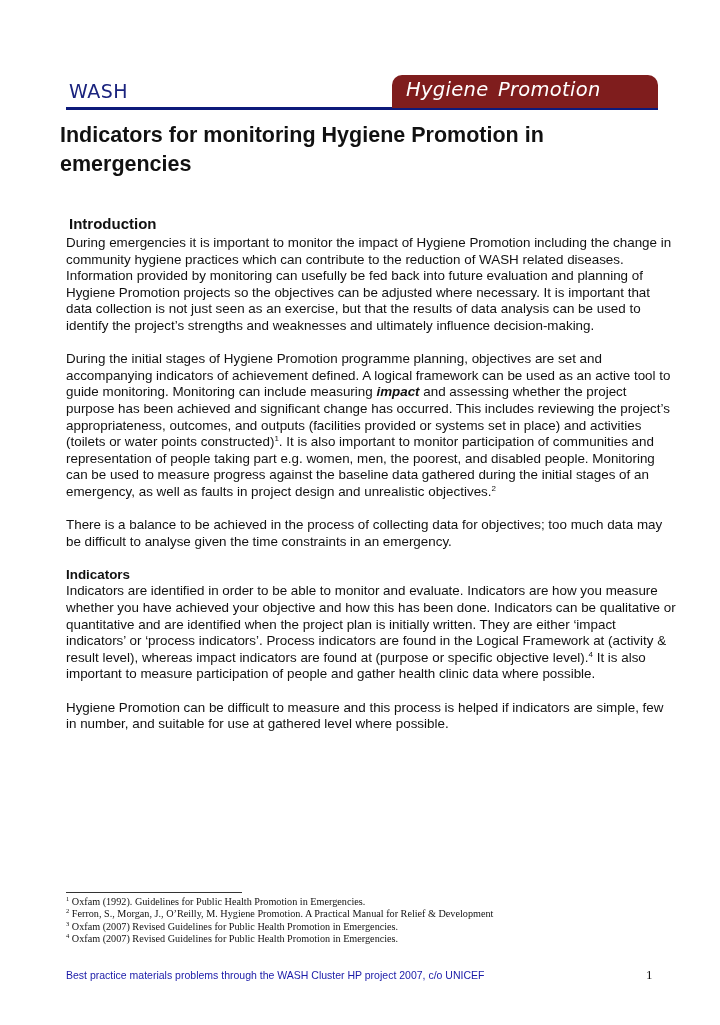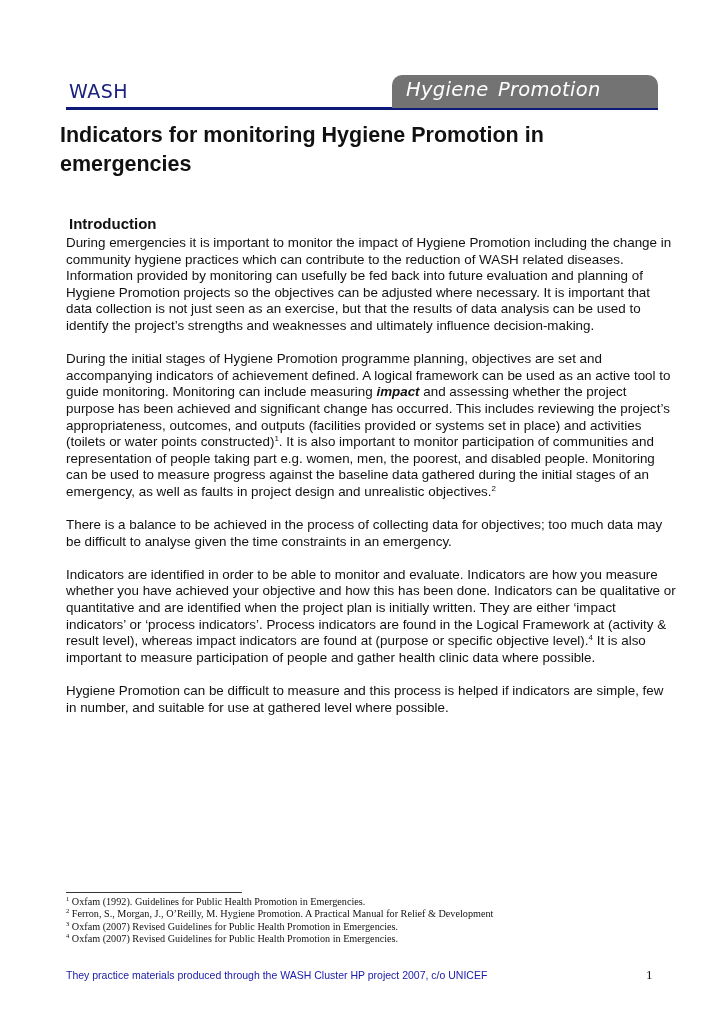--- a/index.html
+++ b/index.html
@@ -1,20 +1,20 @@
 <!DOCTYPE html>
 <html><head>
   <meta charset="utf-8">
   <style>
     html, body { margin: 0; padding: 0; background: #ffffff; }
     body { width: 720px; height: 1025px; position: relative; overflow: hidden; font-family: "Liberation Sans", sans-serif; color: #111; }
     .header { position: absolute; left: 66px; top: 74px; width: 592px; height: 40px; text-align: right; }
     .wash { position: absolute; left: 3px; top: 6px; font-family: "DejaVu Sans", sans-serif; font-size: 19px; color: #1a237e; letter-spacing: 0.5px; }
     .rule { position: absolute; left: 0; top: 33px; width: 592px; height: 3px; background: #0d1a7a; }
-    .tab { position: absolute; left: 326px; top: 1px; width: 266px; height: 33px; background: #737373; border-top-left-radius: 10px; border-top-right-radius: 10px; }
+    .tab { position: absolute; left: 326px; top: 1px; width: 266px; height: 33px; background: #7f1d1d; border-top-left-radius: 10px; border-top-right-radius: 10px; }
     .tab span { position: absolute; left: 14px; top: 3px; font-family: "DejaVu Sans", sans-serif; font-style: italic; font-size: 19.5px; color: #ffffff; letter-spacing: 0.3px; word-spacing: 3px; }
     .title { position: absolute; left: 60px; top: 121px; width: 600px; text-align: left; font-weight: bold; font-size: 21.5px; line-height: 29px; color: #111; }
     .content { position: absolute; left: 66px; top: 212px; width: 610px; font-size: 13.4px; line-height: 16.6px; }
     .h-intro { font-weight: bold; font-size: 15px; line-height: 17px; margin: 3px; }
     .h-ind { font-weight: bold; font-size: 13.4px; line-height: 16.6px; margin: 0; }
     p { margin: 0 0 16.6px 0; }
     .nb { margin-bottom: 0; }
     sup { font-size: 8px; line-height: 0; vertical-align: 5px; }
     .footnote-rule { position: absolute; left: 66px; top: 892px; width: 176px; height: 1px; background: #333; }
     .footnotes { position: absolute; left: 66px; top: 896px; width: 600px; font-family: "Liberation Serif", serif; font-size: 10.2px; line-height: 12.3px; color: #111; }
@@ -34,26 +34,27 @@
 </div>
 
 <div class="title">Indicators for monitoring Hygiene Promotion in emergencies</div>
 
 <div class="content">
   <h2 class="h-intro">Introduction</h2>
   <p>During emergencies it is important to monitor the impact of Hygiene Promotion including the change in community hygiene practices which can contribute to the reduction of WASH related diseases. Information provided by monitoring can usefully be fed back into future evaluation and planning of Hygiene Promotion projects so the objectives can be adjusted where necessary. It is important that data collection is not just seen as an exercise, but that the results of data analysis can be used to identify the project’s strengths and weaknesses and ultimately influence decision-making.</p>
   <p><span>During the initial stages of Hygiene Promotion programme planning, objectives are set and accompanying indicators of achievement defined. A logical framework can be used as an active tool to guide monitoring. Monitoring can include measuring </span><b><i>impact</i></b><span> and assessing whether the project purpose has been achieved and significant change has occurred. This includes reviewing the project’s appropriateness, outcomes, and outputs (facilities provided or systems set in place) and activities (toilets or water points constructed)</span><sup>1</sup><span>. It is also important to monitor participation of communities and representation of people taking part e.g. women, men, the poorest, and disabled people. Monitoring can be used to measure progress against the baseline data gathered during the initial stages of an emergency, as well as faults in project design and unrealistic objectives.</span><sup>2</sup></p>
   <p>There is a balance to be achieved in the process of collecting data for objectives; too much data may be difficult to analyse given the time constraints in an emergency.</p>
 
+  <h3 class="h-ind">Indicators</h3>
   <p><span>Indicators are identified in order to be able to monitor and evaluate. Indicators are how you measure whether you have achieved your objective and how this has been done. Indicators can be qualitative or quantitative and are identified when the project plan is initially written. They are either ‘impact indicators’ or ‘process indicators’. Process indicators are found in the Logical Framework at (activity &amp; result level), whereas impact indicators are found at (purpose or specific objective level).</span><sup>4</sup><span> It is also important to measure participation of people and gather health clinic data where possible.</span></p>
   <p class="nb">Hygiene Promotion can be difficult to measure and this process is helped if indicators are simple, few in number, and suitable for use at gathered level where possible.</p>
 </div>
 
 <div class="footnote-rule"></div>
 <div class="footnotes">
   <div><sup>1</sup> <span>Oxfam (1992). Guidelines for Public Health Promotion in Emergencies.</span></div>
   <div><sup>2</sup> <span>Ferron, S., Morgan, J., O’Reilly, M. Hygiene Promotion. A Practical Manual for Relief &amp; Development</span></div>
   <div><sup>3</sup> <span>Oxfam (2007) Revised Guidelines for Public Health Promotion in Emergencies.</span></div>
   <div><sup>4</sup> <span>Oxfam (2007) Revised Guidelines for Public Health Promotion in Emergencies.</span></div>
 </div>
 
-<div class="footer">They practice materials produced through the WASH Cluster HP project 2007, c/o UNICEF</div>
+<div class="footer">Best practice materials problems through the WASH Cluster HP project 2007, c/o UNICEF</div>
 <div class="pagenum">1</div>
 
 </body></html>

